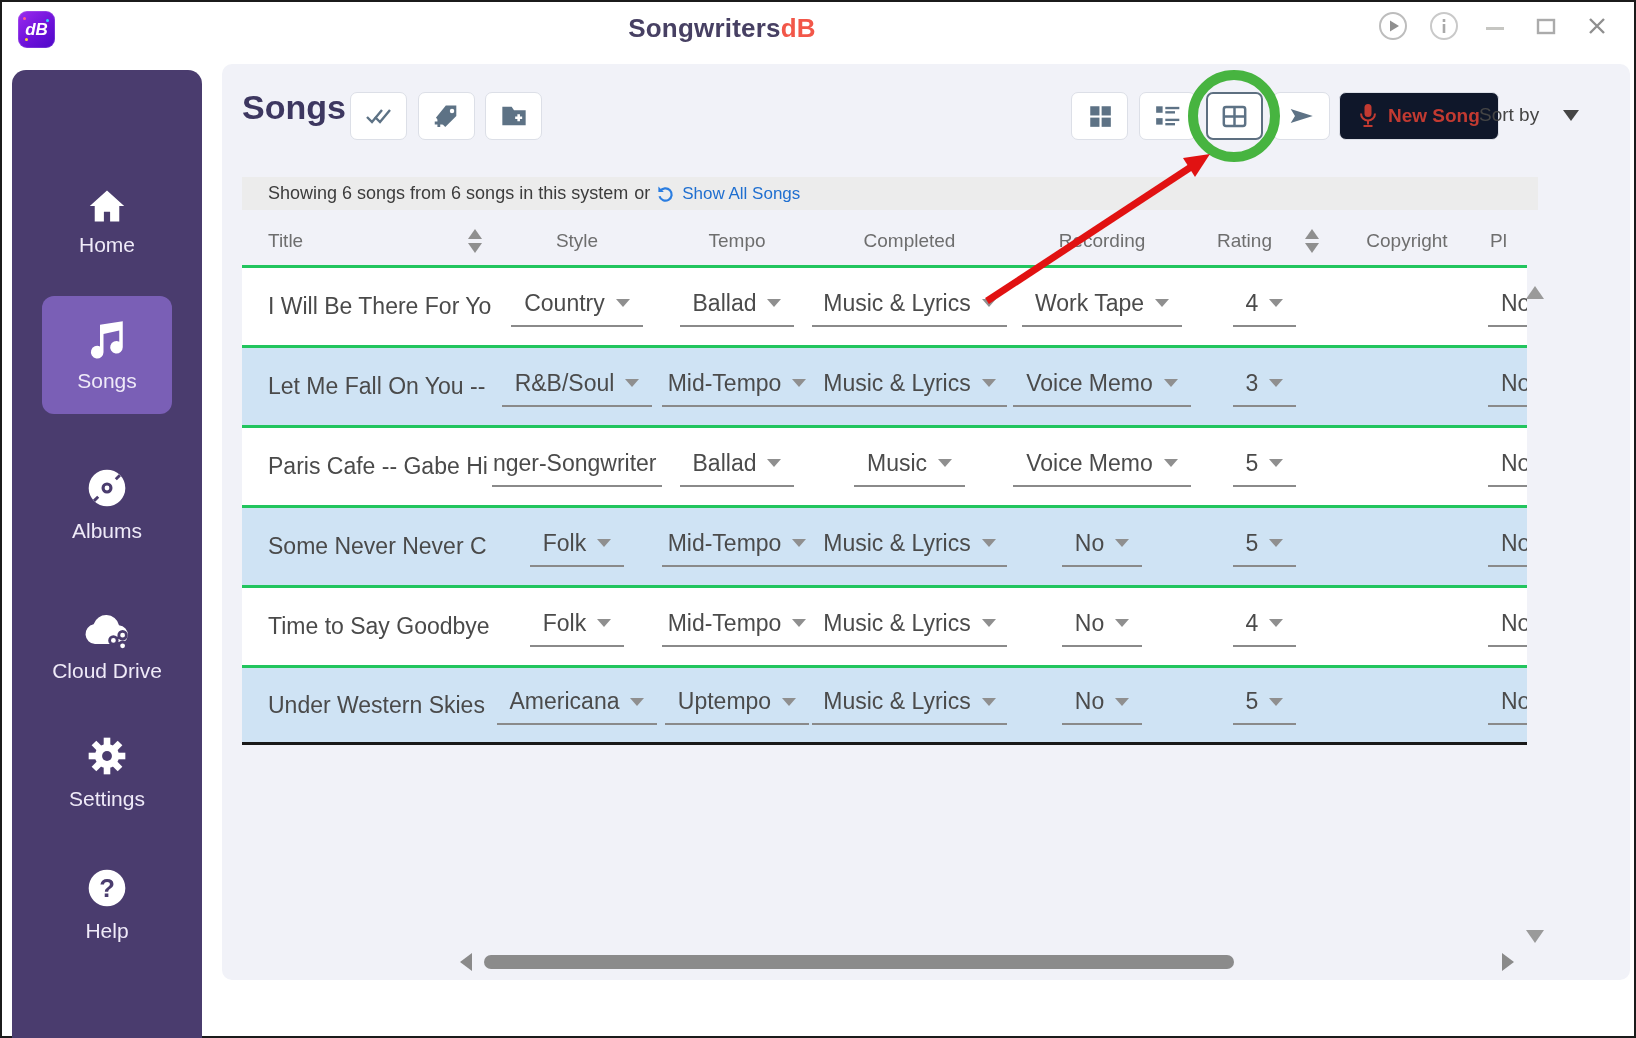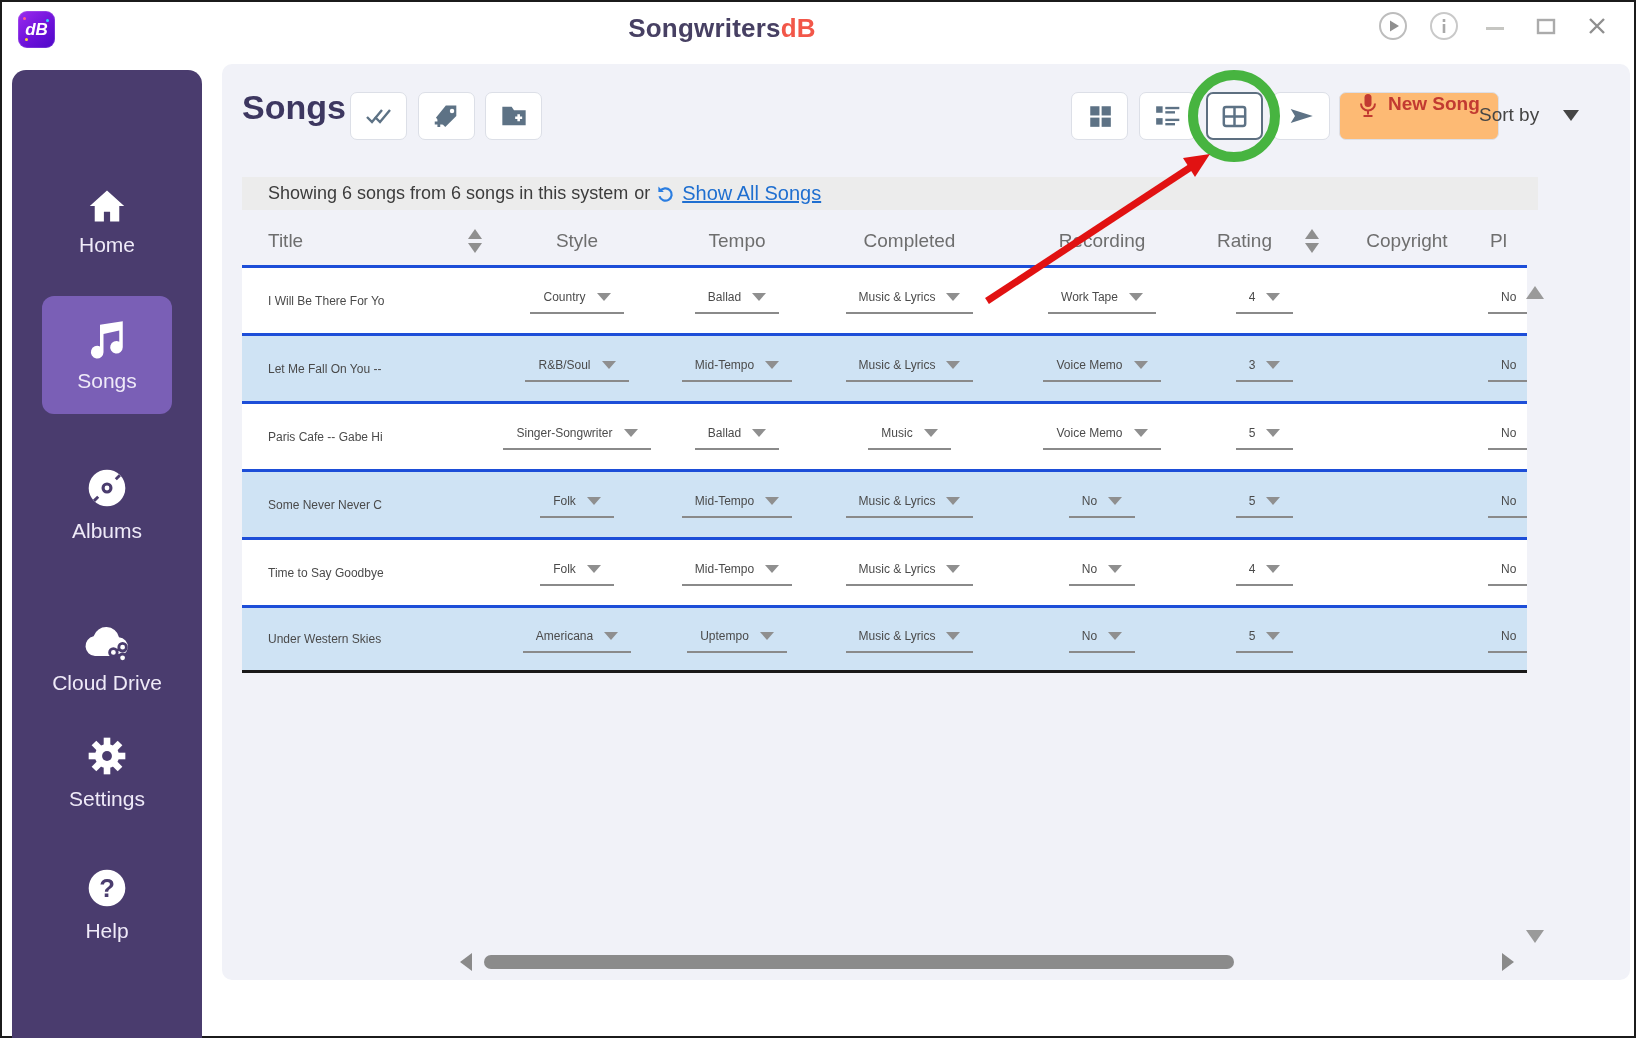--- a/index.html
+++ b/index.html
@@ -37,21 +37,21 @@
   }
   .side-item {
     position:absolute; left:0; right:0; display:flex; flex-direction:column;
     align-items:center; gap:9px; color:#efeaf8;
   }
   .side-item .lbl { font-size:21px; }
   .side-item.selected {
     left:30px; right:30px; height:118px; background:#7a5fb6; border-radius:12px; justify-content:center;
   }
   .pos-home{top:118px;} .pos-songs{top:226px;} .pos-albums{top:396px;}
-  .pos-cloud{top:552px;} .pos-settings{top:664px;} .pos-help{top:796px;}
+  .pos-cloud{top:540px;} .pos-settings{top:664px;} .pos-help{top:796px;}
   .volume { position:absolute; left:22px; right:20px; bottom:16px; display:flex; align-items:center; gap:7px; }
   .vol-track { position:relative; flex:1; height:3px; background:#fff; border-radius:2px; }
   .vol-knob { position:absolute; right:6px; top:50%; transform:translate(0,-50%); width:17px; height:17px; border-radius:50%; background:#fff; }
 
   
   .panel {
     position:absolute; left:220px; top:62px; width:1408px; height:916px;
     background:#f1f2f8; border-radius:10px;
   }
   .page-title { position:absolute; left:20px; top:24px; font-size:34px; font-weight:600; color:#3d3760; }
@@ -71,44 +71,44 @@
   .search-box input {
     border:none; outline:none; background:transparent; flex:0 0 352px; height:38px;
     border-bottom:2px solid #5a5a5a; font-size:19px; color:#333;
     font-family:"Liberation Sans", sans-serif;
   }
   .search-box input::placeholder { color:#9aa4b4; }
   .sicon { display:flex; align-items:center; justify-content:center; width:38px; height:38px; }
 
   .new-song-btn {
     position:absolute; left:1117px; top:28px; height:48px; padding:0 18px;
-    background:#fdba74; border:1px solid #dcdfe7; border-radius:7px;
-    display:flex; gap:10px; color:#c23a31; font-size:19px; font-weight:700;
+    background:#0f172a; border:1px solid #dcdfe7; border-radius:7px;
+    display:flex; align-items:center; gap:10px; color:#c23a31; font-size:19px; font-weight:700;
   }
   .sort-by { position:absolute; left:1257px; top:40px; display:flex; align-items:center; gap:24px; font-size:19px; color:#454545; }
   .sort-caret { width:0; height:0; border-left:8px solid transparent; border-right:8px solid transparent; border-top:11px solid #454545; }
 
   
   .status-bar {
     position:absolute; left:20px; top:113px; width:1296px; height:33px; background:#ececec;
     display:flex; align-items:center; gap:6px; padding-left:26px; font-size:18px; color:#3c3c3c;
   }
   .show-all { display:flex; align-items:center; gap:7px; color:#1f6fd0; }
-  .show-all .link-text { text-decoration:underline; font-size:20px; }
+  .show-all .link-text { font-size:17px; }
 
   
   .songs-table { position:absolute; left:20px; top:153px; width:1285px; }
   .thead, .trow {
     display:grid;
     grid-template-columns:215px 35px 170px 150px 195px 190px 95px 40px 150px 45px;
   }
   .thead { height:48px; align-items:center; color:#6e6e6e; font-size:19px; }
   .th { display:flex; align-items:center; justify-content:center; }
   .th-title { justify-content:flex-start; padding-left:26px; }
-  .trow { height:68px; align-items:center; background:#fff; border-top:3px solid #1d4ed8; font-size:12px; color:#4b4b4b; }
+  .trow { height:80px; align-items:center; background:#fff; border-top:3px solid #22c55e; font-size:23px; color:#4b4b4b; }
   .trow:last-child { border-bottom:3px solid #191919; }
   .trow.alt { background:#cfe3f4; }
   .cell { display:flex; align-items:center; justify-content:center; overflow:hidden; }
   .title-cell {
     grid-column:1 / span 2; justify-content:flex-start; padding-left:26px;
     white-space:nowrap; overflow:hidden; color:#4a4a4a;
   }
   .rating-cell { grid-column:7 / span 2; }
   .pl-cell { justify-content:flex-start; padding-left:6px; }
   .dd { display:inline-flex; align-items:center; gap:11px; padding:3px 13px 8px; border-bottom:2px solid #8a8a8a; white-space:nowrap; }

